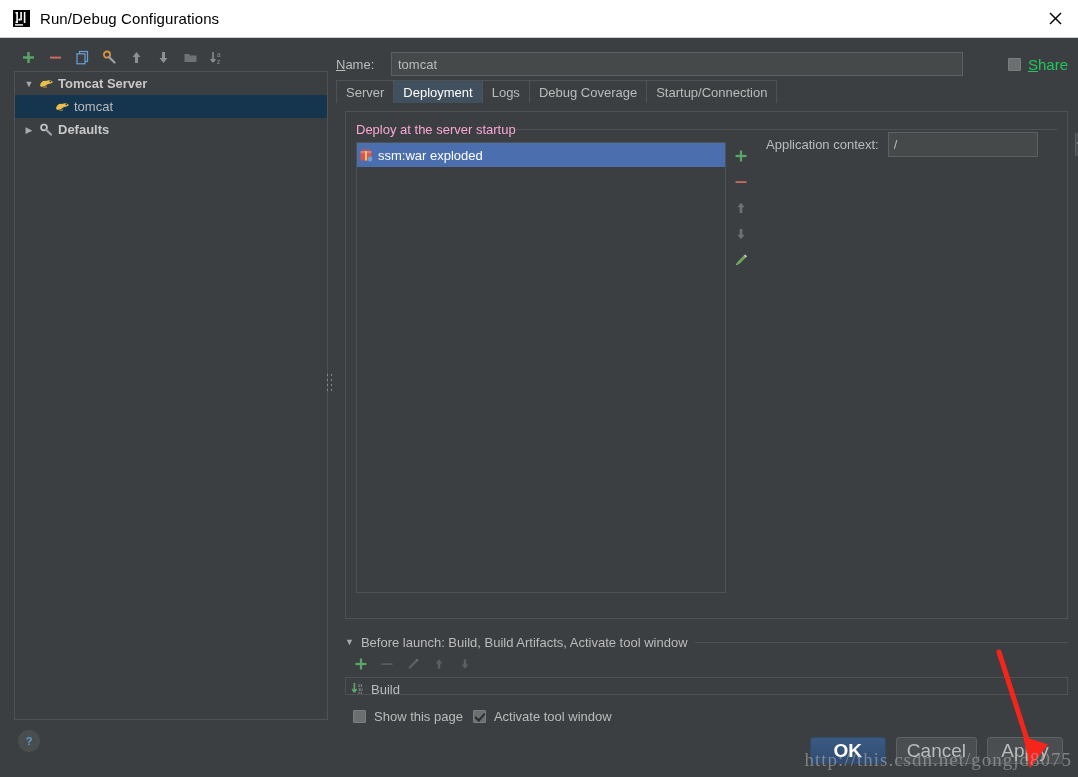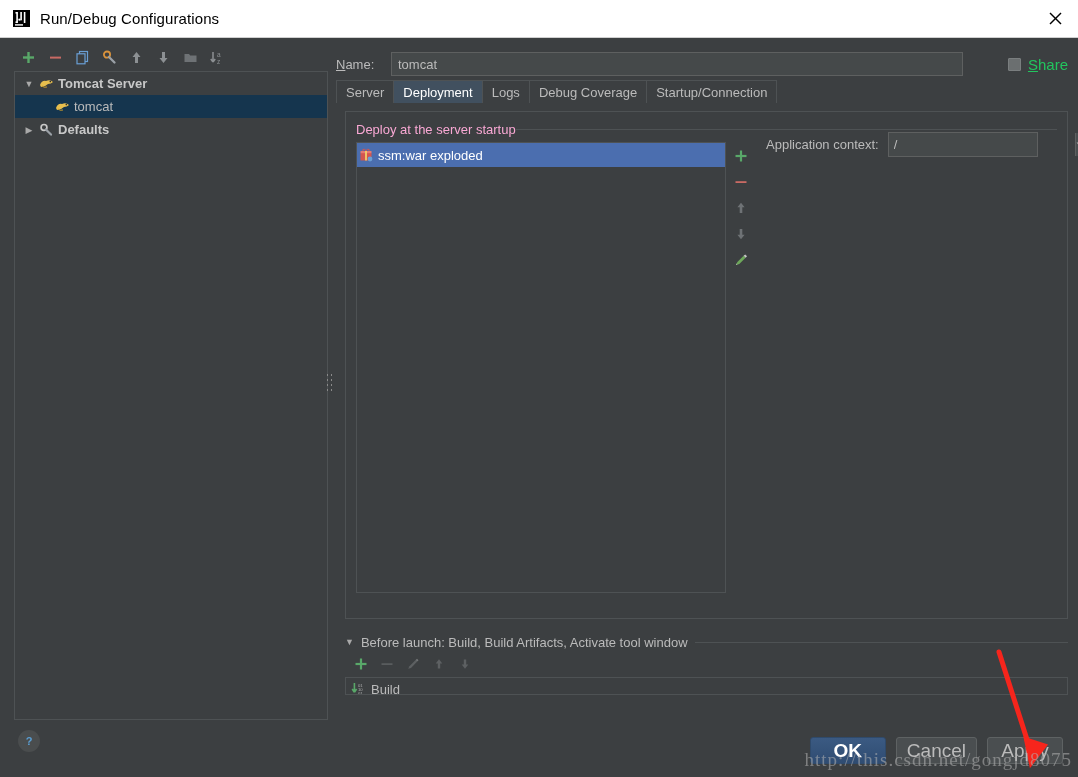--- a/index.html
+++ b/index.html
@@ -703,20 +703,30 @@
               <path d="M3.4 1 L3.4 9.2 M3.4 10.2 L1.2 7 M3.4 10.2 L5.6 7" stroke="#59a869" stroke-width="1.6" fill="none"></path>
               <text x="7" y="5" font-family="Liberation Sans" font-size="4.2" fill="#b0b0b0">01</text>
               <text x="7" y="9" font-family="Liberation Sans" font-size="4.2" fill="#b0b0b0">10</text>
               <text x="7" y="13" font-family="Liberation Sans" font-size="4.2" fill="#b0b0b0">01</text>
             </svg>
           </span>
           <span>Build</span>
         </div>
       </div>
 
+      <div id="bl-checks">
+        <span class="chkopt">
+          <span class="chk"></span>
+          <span>Show this page</span>
+        </span>
+        <span class="chkopt">
+          <span class="chk checked"></span>
+          <span>Activate tool window</span>
+        </span>
+      </div>
     </div>
   </div>
 
   <div id="footer">
     <span id="help-btn">
       <svg width="14" height="14" viewBox="0 0 14 14">
         <text x="7" y="11" text-anchor="middle" font-family="Liberation Sans" font-size="11" font-weight="bold" fill="#5a9fd4">?</text>
       </svg>
     </span>
     <div id="btn-row">

